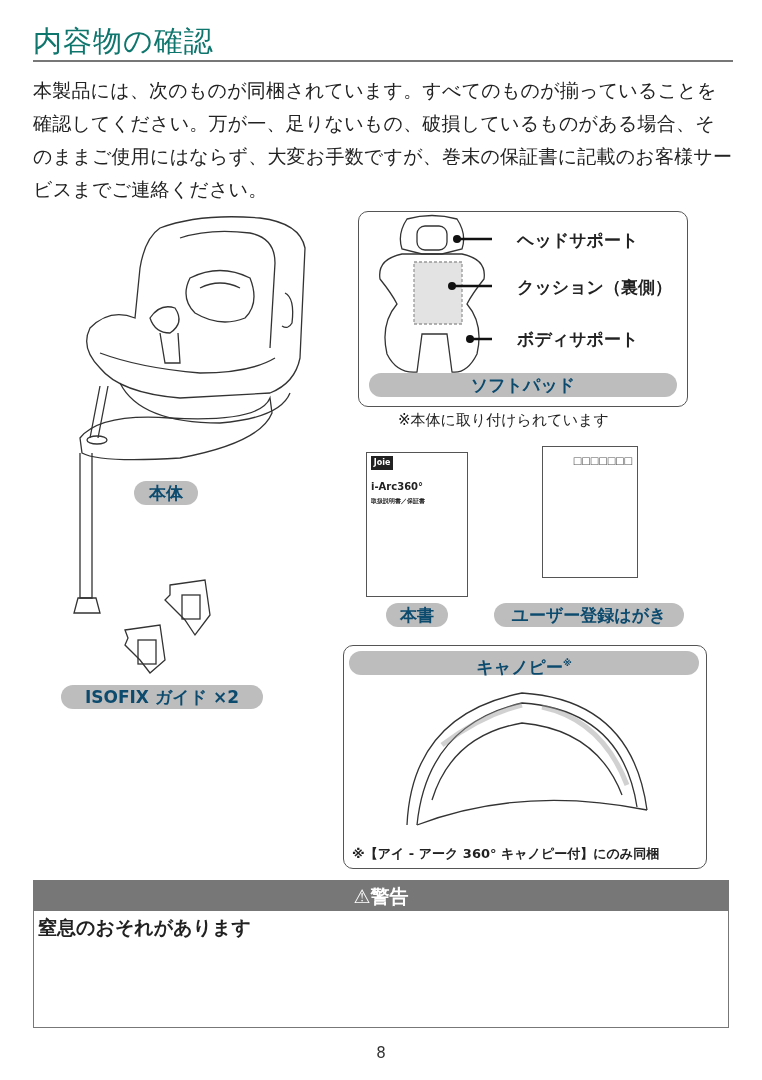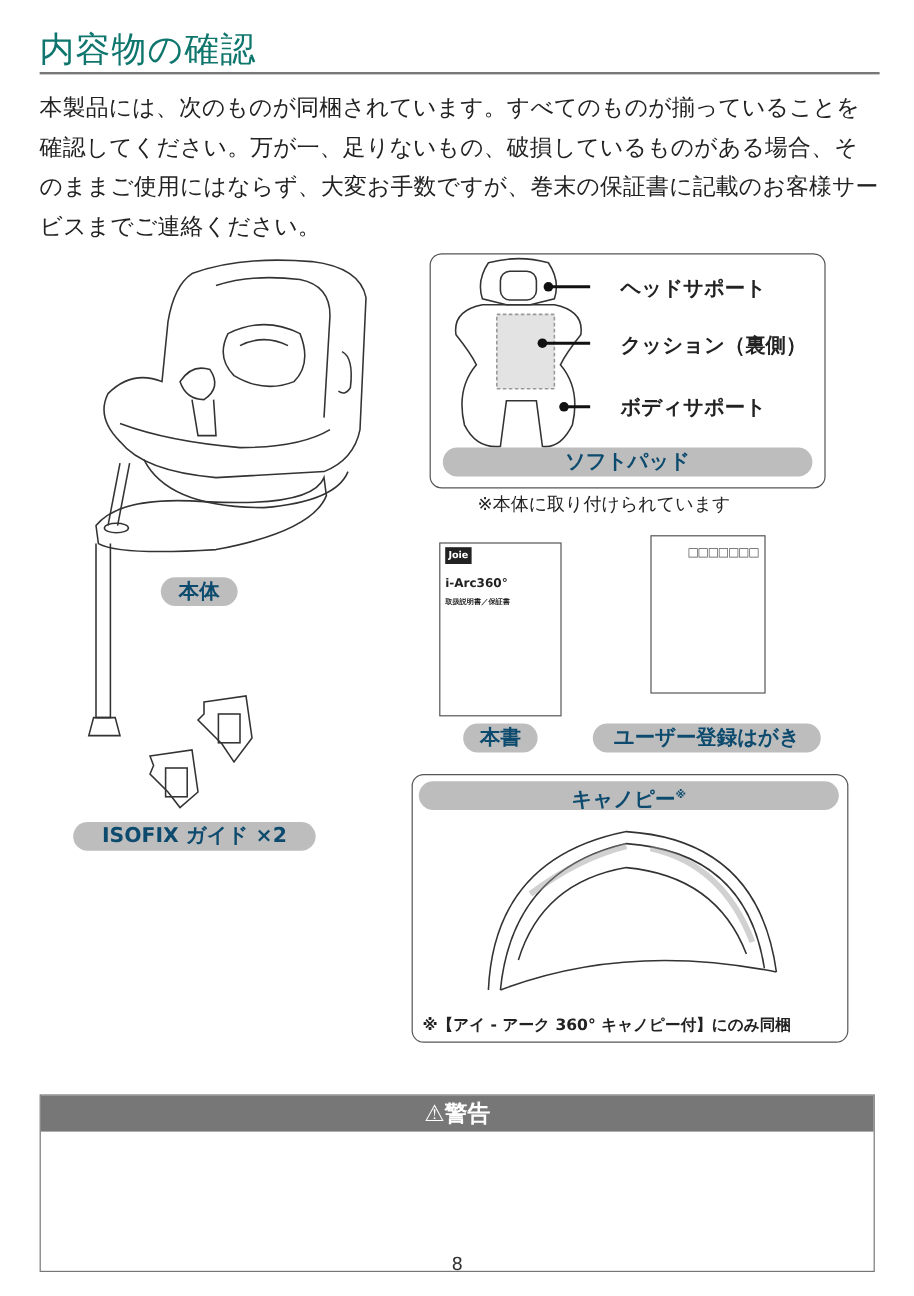--- a/index.html
+++ b/index.html
@@ -5,21 +5,21 @@
   html,body{margin:0;padding:0;background:#fff;}
   body{width:762px;height:1080px;position:relative;overflow:hidden;font-family:"DejaVu Sans",sans-serif;color:#222;}
   .title{position:absolute;left:33px;top:22px;font-size:29px;font-weight:300;letter-spacing:1px;color:#0f766e;}
   .title-rule{position:absolute;left:33px;top:60px;width:700px;height:2px;background:#777;}
   .intro{position:absolute;left:33px;top:74px;width:700px;font-size:19px;line-height:33px;color:#222;letter-spacing:0.2px;}
   .pill{position:absolute;background:#bdbdbd;border-radius:12px;font-size:17px;font-weight:bold;text-align:center;color:#0c4a6e;line-height:24px;height:24px;}
   .box{position:absolute;border:1.5px solid #555;border-radius:10px;background:#fff;}
   .lbl{position:absolute;font-size:17px;font-weight:bold;color:#222;white-space:nowrap;margin-left:20px;}
   .note{position:absolute;font-size:15px;color:#222;white-space:nowrap;}
   svg{position:absolute;}
-  .warn{position:absolute;left:33px;top:880px;width:694px;height:146px;border:1.5px solid #777;margin-top:32px;}
+  .warn{position:absolute;left:33px;top:880px;width:694px;height:146px;border:1.5px solid #777;}
   .warn-head{height:30px;background:#777;color:#fff;font-size:19px;font-weight:bold;text-align:center;line-height:30px;}
   .warn-title{font-size:19px;font-weight:bold;padding:2px 4px 0 4px;line-height:28px;}
   .warn-body{font-size:18px;padding:0 4px;line-height:28px;}
   .pageno{position:absolute;left:0;width:762px;top:1044px;text-align:center;font-size:15px;color:#333;}
 </style>
 </head>
 <body>
 
 <div class="title">内容物の確認</div>
 <div class="title-rule"></div>
@@ -101,15 +101,16 @@
     <path d="M40 60 Q80 30 120 20" stroke="#999" stroke-width="5" opacity="0.45"></path>
     <path d="M140 22 Q200 35 225 100" stroke="#999" stroke-width="5" opacity="0.45"></path>
   </g>
 </svg>
 <div class="note" style="left:352px;top:845px;font-size:13px;font-weight:bold;">※【アイ - アーク 360° キャノピー付】にのみ同梱</div>
 
 <div class="warn">
   <div class="warn-head">
     <span>⚠</span><span>警告</span>
   </div>
+  <div class="warn-title">窒息のおそれがあります</div>
 </div>
 
 <div class="pageno">8</div>
 
 </body></html>

